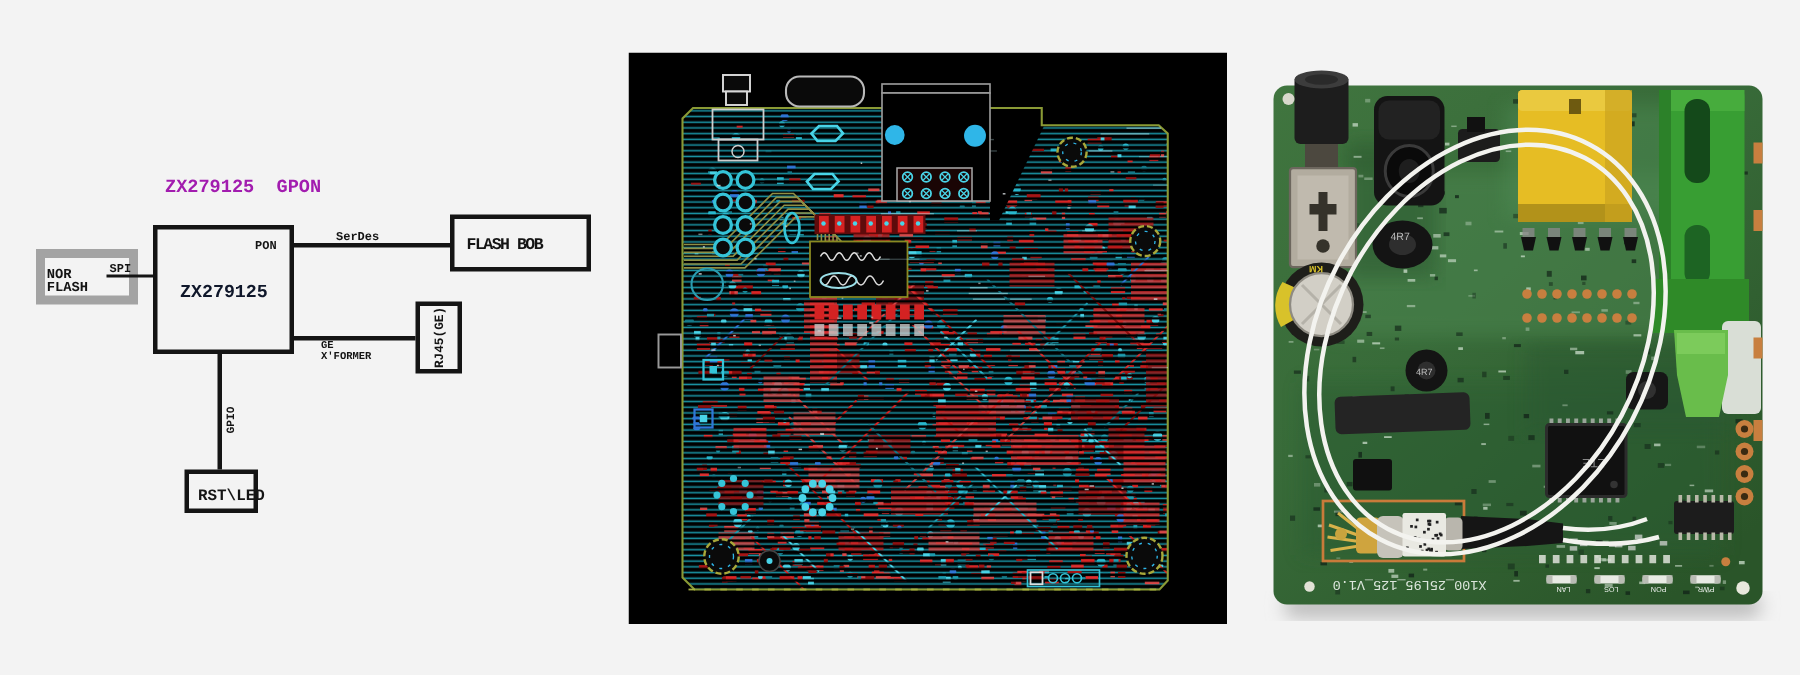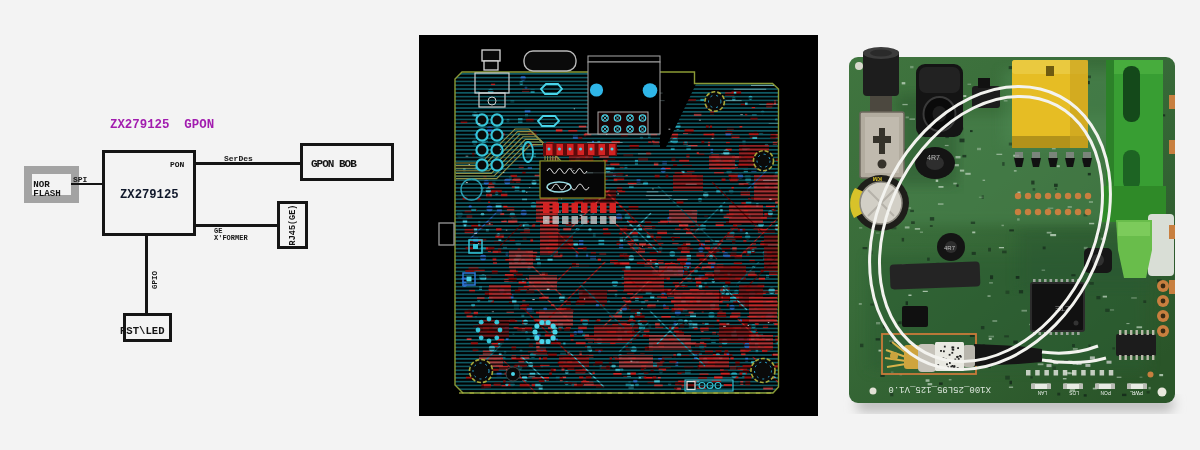--- a/index.html
+++ b/index.html
@@ -1,30 +1,30 @@
 <!DOCTYPE html>
 <html><head><meta charset="utf-8"><style>
 html,body{margin:0;padding:0;width:1200px;height:450px;background:#f3f3f3;overflow:hidden}
 *{box-sizing:border-box}
 </style></head>
 <body>
 <div style="position:absolute;left:110px;top:117.5px;font:bold 12.4px 'Liberation Mono',monospace;color:#a21caf">ZX279125&nbsp;&nbsp;GPON</div>
 <div style="position:absolute;left:102px;top:150px;width:93.5px;height:85.5px;border:3px solid #141414;"></div>
 <div style="position:absolute;left:120px;top:188px;font:bold 12.2px 'Liberation Mono',monospace;color:#0f172a">ZX279125</div>
 <div style="position:absolute;left:170px;top:160px;font:bold 8px 'Liberation Mono',monospace;color:#141414">PON</div>
-<div style="position:absolute;left:24px;top:166px;width:55px;height:37px;border:8px solid #a3a3a3;padding:7px 0 0 1.2px;font:bold 9.2px 'Liberation Mono',monospace;color:#141414;line-height:8.8px">NOR<br>FLASH</div>
+<div style="position:absolute;left:24px;top:166px;width:68px;height:37px;border:6px solid #a3a3a3;padding:7px 0 0 1.2px;font:bold 9.2px 'Liberation Mono',monospace;color:#141414;line-height:8.8px">NOR<br>FLASH</div>
 <div style="position:absolute;left:73px;top:175.4px;font:bold 8px 'Liberation Mono',monospace;color:#141414">SPI</div>
 <div style="position:absolute;left:300px;top:143px;width:94px;height:38px;border:3px solid #141414;"></div>
-<div style="position:absolute;left:311px;top:157.8px;font:bold 11px 'Liberation Mono',monospace;color:#141414;letter-spacing:-1px">GPON BOB</div>
+<div style="position:absolute;left:311px;top:157.8px;font:bold 11px 'Liberation Mono',monospace;color:#141414;letter-spacing:-1px">FLASH BOB</div>
 <div style="position:absolute;left:224px;top:154.4px;font:bold 8px 'Liberation Mono',monospace;color:#141414">SerDes</div>
 <div style="position:absolute;left:277px;top:201px;width:31px;height:47.5px;border:3px solid #141414;"></div>
 <div style="position:absolute;left:292.5px;top:224.5px;font:bold 8.5px 'Liberation Mono',monospace;color:#141414;transform:translate(-50%,-50%) rotate(-90deg);white-space:nowrap">RJ45(GE)</div>
 <div style="position:absolute;left:214px;top:227.5px;font:bold 7px 'Liberation Mono',monospace;color:#141414;line-height:7px">GE<br>X'FORMER</div>
 <div style="position:absolute;left:123px;top:313px;width:49px;height:29px;border:3px solid #141414;"></div>
-<div style="position:absolute;left:120px;top:324.5px;font:bold 10.6px 'Liberation Mono',monospace;color:#141414">RST\LED</div>
+<div style="position:absolute;left:132px;top:324.5px;font:bold 10.6px 'Liberation Mono',monospace;color:#141414">RST\LED</div>
 <div style="position:absolute;left:155px;top:280px;font:bold 7.5px 'Liberation Mono',monospace;color:#141414;transform:translate(-50%,-50%) rotate(-90deg);white-space:nowrap">GPIO</div>
 <div style="position:absolute;left:70.5px;top:182.8px;width:32px;height:2.6px;background:#141414"></div>
 <div style="position:absolute;left:195px;top:162.3px;width:105px;height:2.6px;background:#141414"></div>
 <div style="position:absolute;left:195px;top:224.3px;width:82px;height:2.6px;background:#141414"></div>
 <div style="position:absolute;left:144.8px;top:235px;width:2.8px;height:78px;background:#141414"></div>
 <svg style="position:absolute;left:419px;top:35px" width="399" height="381">
     <rect x="0" y="0" width="399" height="381" fill="#000"></rect>
     <defs>
 <pattern id="hz" width="8" height="3.8" patternUnits="userSpaceOnUse">
 <rect width="8" height="3.8" fill="#020a0c"></rect>

